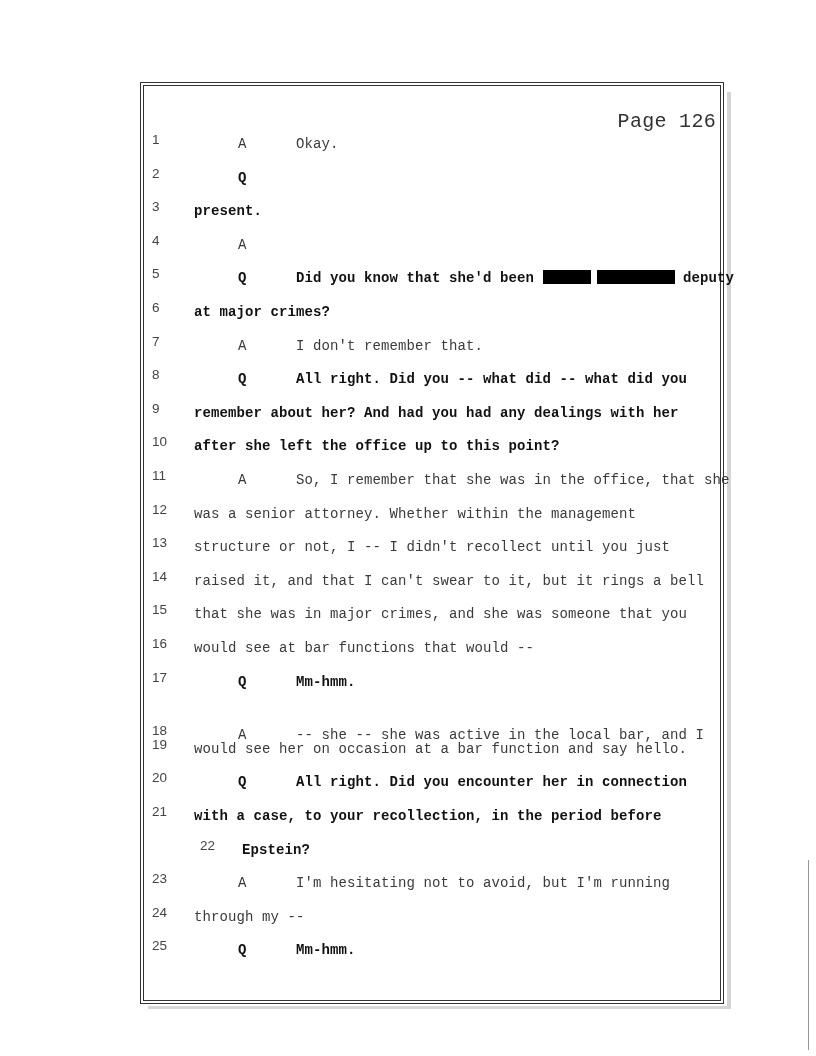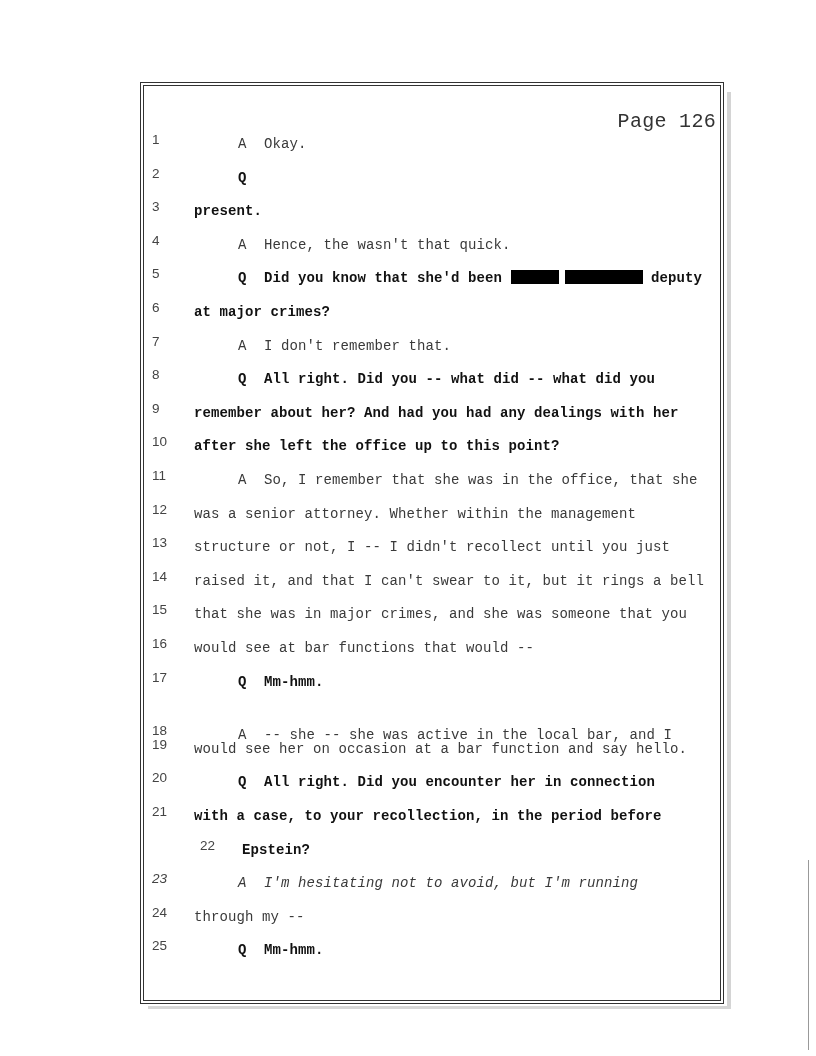--- a/index.html
+++ b/index.html
@@ -78,21 +78,21 @@
       left: 238px;
       top: 0;
       font-size: 14px;
     }
     .text {
       position: absolute;
       top: 0;
       font-size: 14px;
       letter-spacing: 0.1px;
     }
-    .text.indented { left: 264px; text-align: right; }
+    .text.indented { left: 296px; text-align: right; }
     .text.flush { left: 194px; }
     .bold { font-weight: bold; color: #111; }
     .light { color: #3a3a3a; }
     .redact {
       display: inline-block;
       background: #000;
       height: 14px;
       vertical-align: -2px;
     }
   </style>
@@ -116,21 +116,20 @@
       <span class="line-num">2</span>
       <span class="speaker bold">Q</span>
     </div>
     <div class="line" style="top: 203.2px;">
       <span class="line-num">3</span>
       <span class="text flush bold">present.</span>
     </div>
     <div class="line" style="top: 236.8px;">
       <span class="line-num">4</span>
       <span class="speaker light">A</span>
-      <span class="text indented light">Hence, the wasn't that quick.</span>
     </div>
     <div class="line" style="top: 270.4px;">
       <span class="line-num">5</span>
       <span class="speaker bold">Q</span>
       <span class="text indented bold"><span>Did you know that she'd been </span><span class="redact" style="width: 48px;"></span><span class="redact" style="width: 78px; margin-left: 6px;"></span><span> deputy</span></span>
     </div>
     <div class="line" style="top: 304px;">
       <span class="line-num">6</span>
       <span class="text flush bold">at major crimes?</span>
     </div>
@@ -197,21 +196,21 @@
       <span class="text indented bold">All right.  Did you encounter her in connection</span>
     </div>
     <div class="line" style="top: 808px;">
       <span class="line-num">21</span>
       <span class="text flush bold">with a case, to your recollection, in the period before</span>
     </div>
     <div class="line" style="top: 841.6px; margin-left: 48px;">
       <span class="line-num">22</span>
       <span class="text flush bold">Epstein?</span>
     </div>
-    <div class="line" style="top: 875.2px; font-style: italic;">
+    <div class="line" style="top: 875.2px;">
       <span class="line-num">23</span>
       <span class="speaker light">A</span>
       <span class="text indented light">I'm hesitating not to avoid, but I'm running</span>
     </div>
     <div class="line" style="top: 908.8px;">
       <span class="line-num">24</span>
       <span class="text flush light">through my --</span>
     </div>
     <div class="line" style="top: 942.4px;">
       <span class="line-num">25</span>

